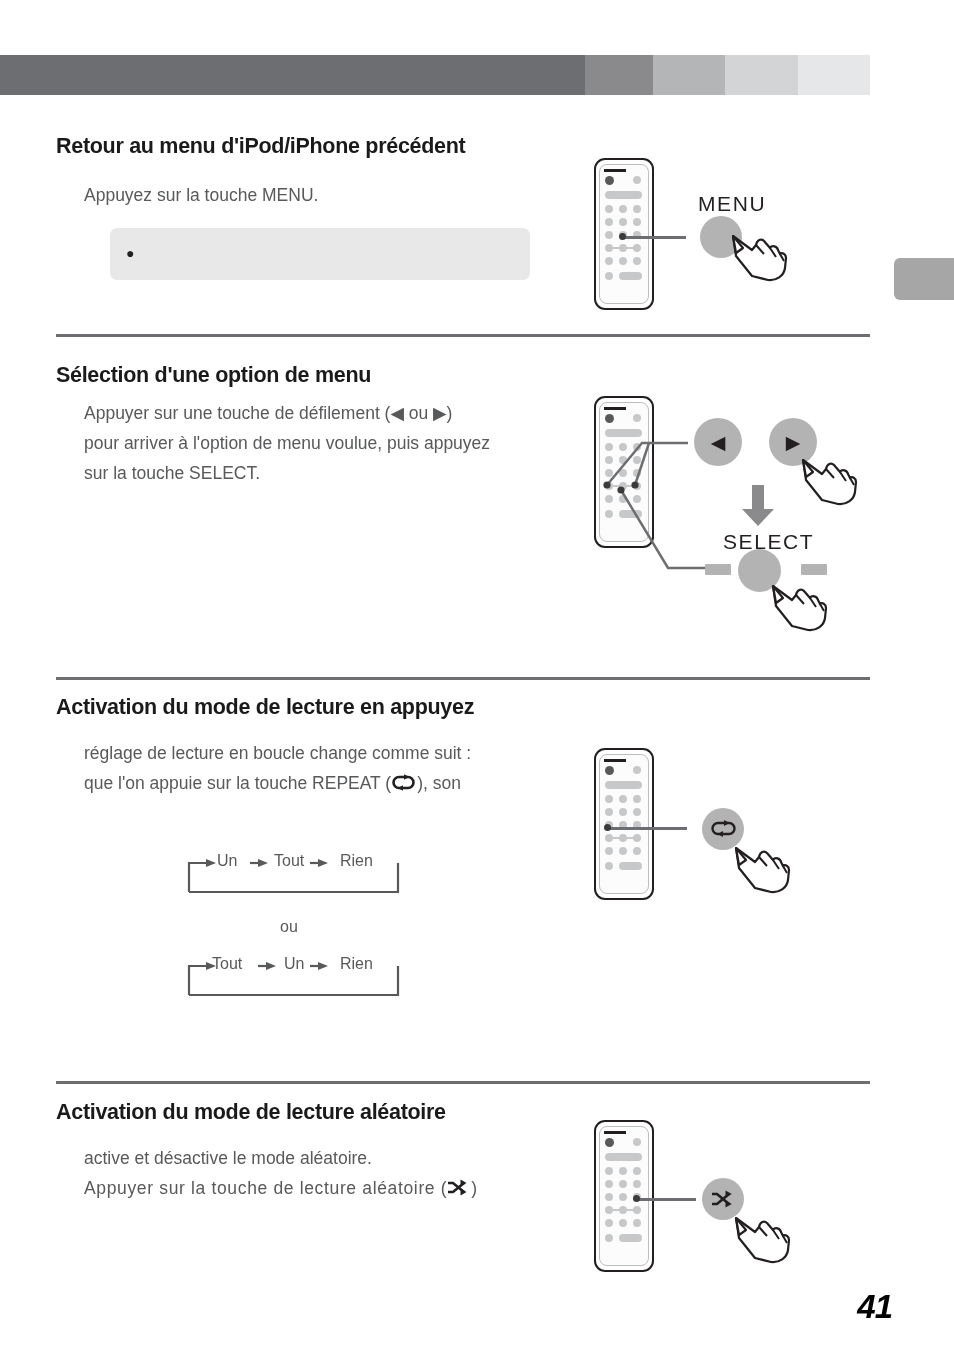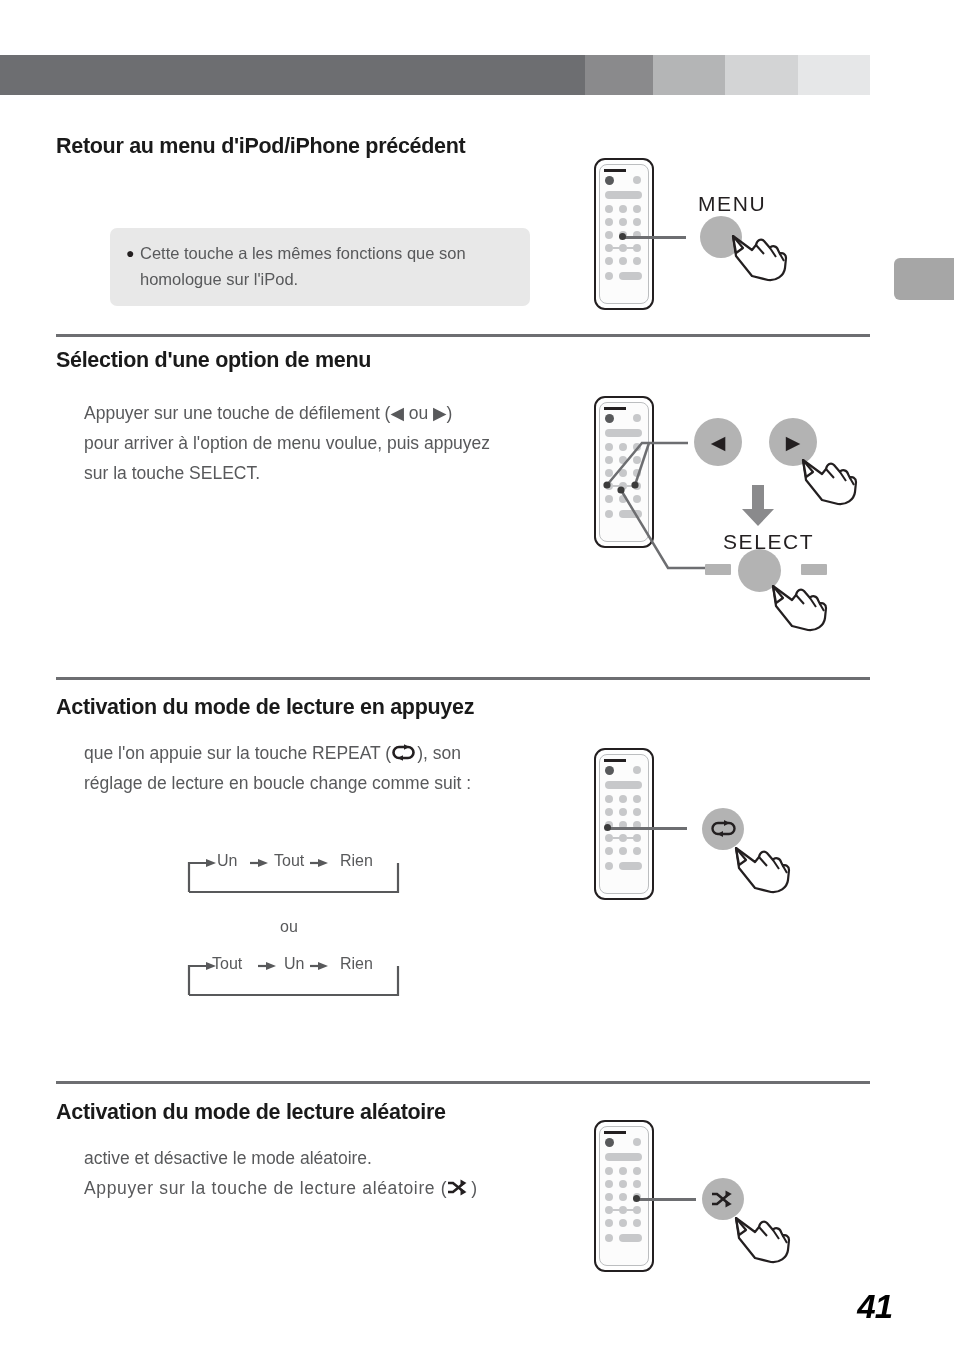--- a/index.html
+++ b/index.html
@@ -138,28 +138,25 @@
     <div class="seg" style="width:68px;background:#8a8a8c;"></div>
     <div class="seg" style="width:72px;background:#b4b5b6;"></div>
     <div class="seg" style="width:73px;background:#d3d4d5;"></div>
     <div class="seg" style="width:72px;background:#e6e7e8;"></div>
   </div>
 
   <div class="edge-tab"></div>
 
   <h2 class="sec-title" style="top:134px;">Retour au menu d'iPod/iPhone précédent</h2>
 
+  <div class="body-text" style="top:180px;width:460px;">Appuyez sur la touche MENU.</div>
 
   <div class="note-box">
     <div class="row">
       <div class="note-bullet">●</div>
-      <div class="note-text">
-        <span style="display:block;text-align:justify;text-align-last:justify;">Cette touche a les mêmes fonctions que son</span>
-        <span class="l2">homologue sur l'iPod.</span>
-      </div>
     </div>
   </div>
 
   <div class="remote" style="left:594px;top:158px;">
     <div class="inner"></div>
     <div class="toprule"></div>
     <div class="btn-dot dark" style="left:9px;top:16px;width:9px;height:9px;"></div>
     <div class="btn-dot" style="left:37px;top:16px;"></div>
     <div class="btn-bar" style="left:9px;top:31px;width:37px;"></div>
     <div class="btn-dot" style="left:9px;top:45px;"></div>
@@ -191,21 +188,21 @@
 
   <svg class="hand" style="left:730px;top:226px;" width="62" height="58" viewBox="0 0 62 58">
     <path d="M3 10 L22 24 L26 19 C27 14 31 12 34 15 L40 22 C42 19 47 20 48 24 L50 28
              C52 26 56 28 56 32 L55 42 C54 50 46 55 38 54 L22 50 L6 30 Z" fill="#ffffff" stroke="#231f20" stroke-width="2.2" stroke-linejoin="round"></path>
     <path d="M26 19 L34 28 M40 22 L46 31 M50 28 L54 35" fill="none" stroke="#231f20" stroke-width="2"></path>
     <path d="M3 10 L13 22 L6 27 Z" fill="#ffffff" stroke="#231f20" stroke-width="2.2" stroke-linejoin="round"></path>
   </svg>
 
   <div class="sect-rule" style="top:334px;"></div>
 
-  <h2 class="sec-title" style="top:348px;">Sélection d'une option de menu</h2>
+  <h2 class="sec-title" style="top:363px;">Sélection d'une option de menu</h2>
 
   <div class="body-text" style="top:398px;width:460px;">
     <div>Appuyer sur une touche de défilement (◀ ou ▶)</div>
     <div>pour arriver à l'option de menu voulue, puis appuyez</div>
     <div>sur la touche SELECT.</div>
   </div>
 
   <div class="remote" style="left:594px;top:396px;">
     <div class="inner"></div>
     <div class="toprule"></div>
@@ -272,28 +269,28 @@
              C52 26 56 28 56 32 L55 42 C54 50 46 55 38 54 L22 50 L6 30 Z" fill="#ffffff" stroke="#231f20" stroke-width="2.2" stroke-linejoin="round"></path>
     <path d="M26 19 L34 28 M40 22 L46 31 M50 28 L54 35" fill="none" stroke="#231f20" stroke-width="2"></path>
     <path d="M3 10 L13 22 L6 27 Z" fill="#ffffff" stroke="#231f20" stroke-width="2.2" stroke-linejoin="round"></path>
   </svg>
 
   <div class="sect-rule" style="top:677px;"></div>
 
   <h2 class="sec-title" style="top:695px;">Activation du mode de lecture en appuyez</h2>
 
   <div class="body-text" style="top:738px;width:460px;">
+    <div>réglage de lecture en boucle change comme suit :</div>
     <div style="white-space:nowrap;">
       <span>que l'on appuie sur la touche REPEAT (</span><svg class="inline-glyph" width="26" height="17" viewBox="0 0 26 17">
         <path d="M8 3 H17 A5.5 5.5 0 0 1 17 14 H8 A5.5 5.5 0 0 1 8 3 Z" fill="none" stroke="#231f20" stroke-width="2.6"></path>
         <path d="M13 0.2 L18.4 3 L13 5.8 Z" fill="#231f20"></path>
         <path d="M12 11.2 L6.6 14 L12 16.8 Z" fill="#231f20"></path>
       </svg><span>), son</span>
     </div>
-    <div>réglage de lecture en boucle change comme suit :</div>
   </div>
 
   <div class="remote" style="left:594px;top:748px;">
     <div class="inner"></div>
     <div class="toprule"></div>
     <div class="btn-dot dark" style="left:9px;top:16px;width:9px;height:9px;"></div>
     <div class="btn-dot" style="left:37px;top:16px;"></div>
     <div class="btn-bar" style="left:9px;top:31px;width:37px;"></div>
     <div class="btn-dot" style="left:9px;top:45px;"></div>
     <div class="btn-dot" style="left:23px;top:45px;"></div>

